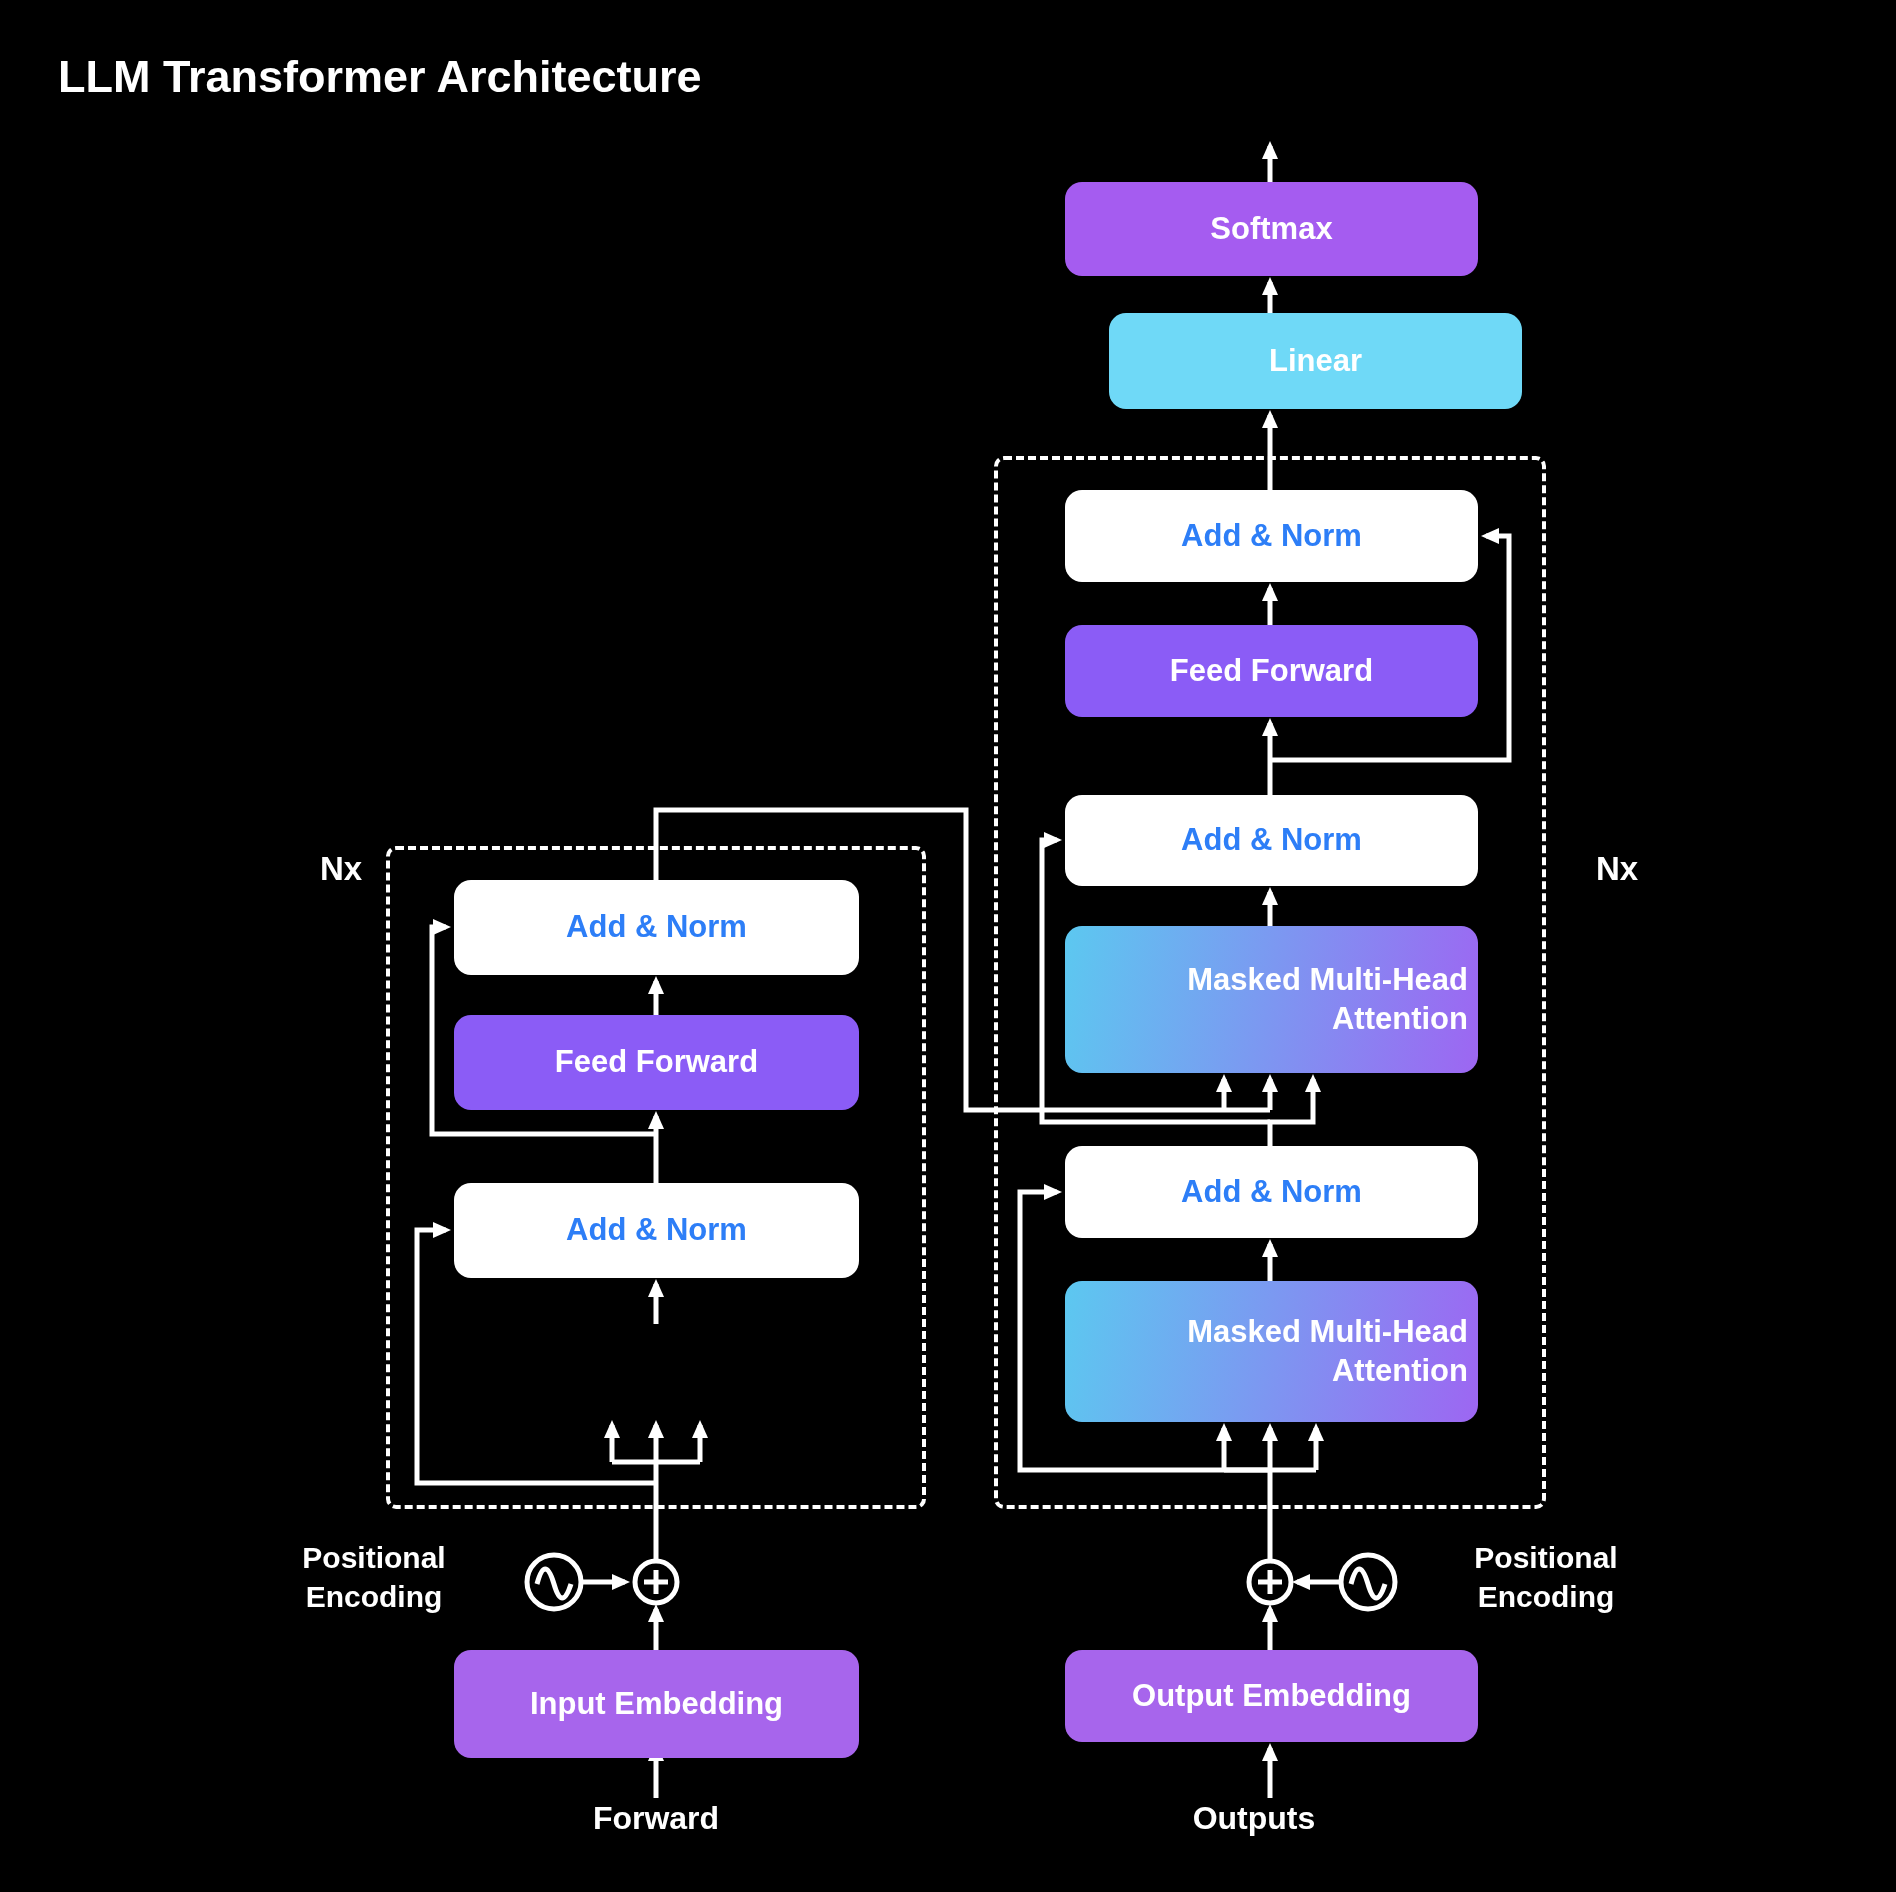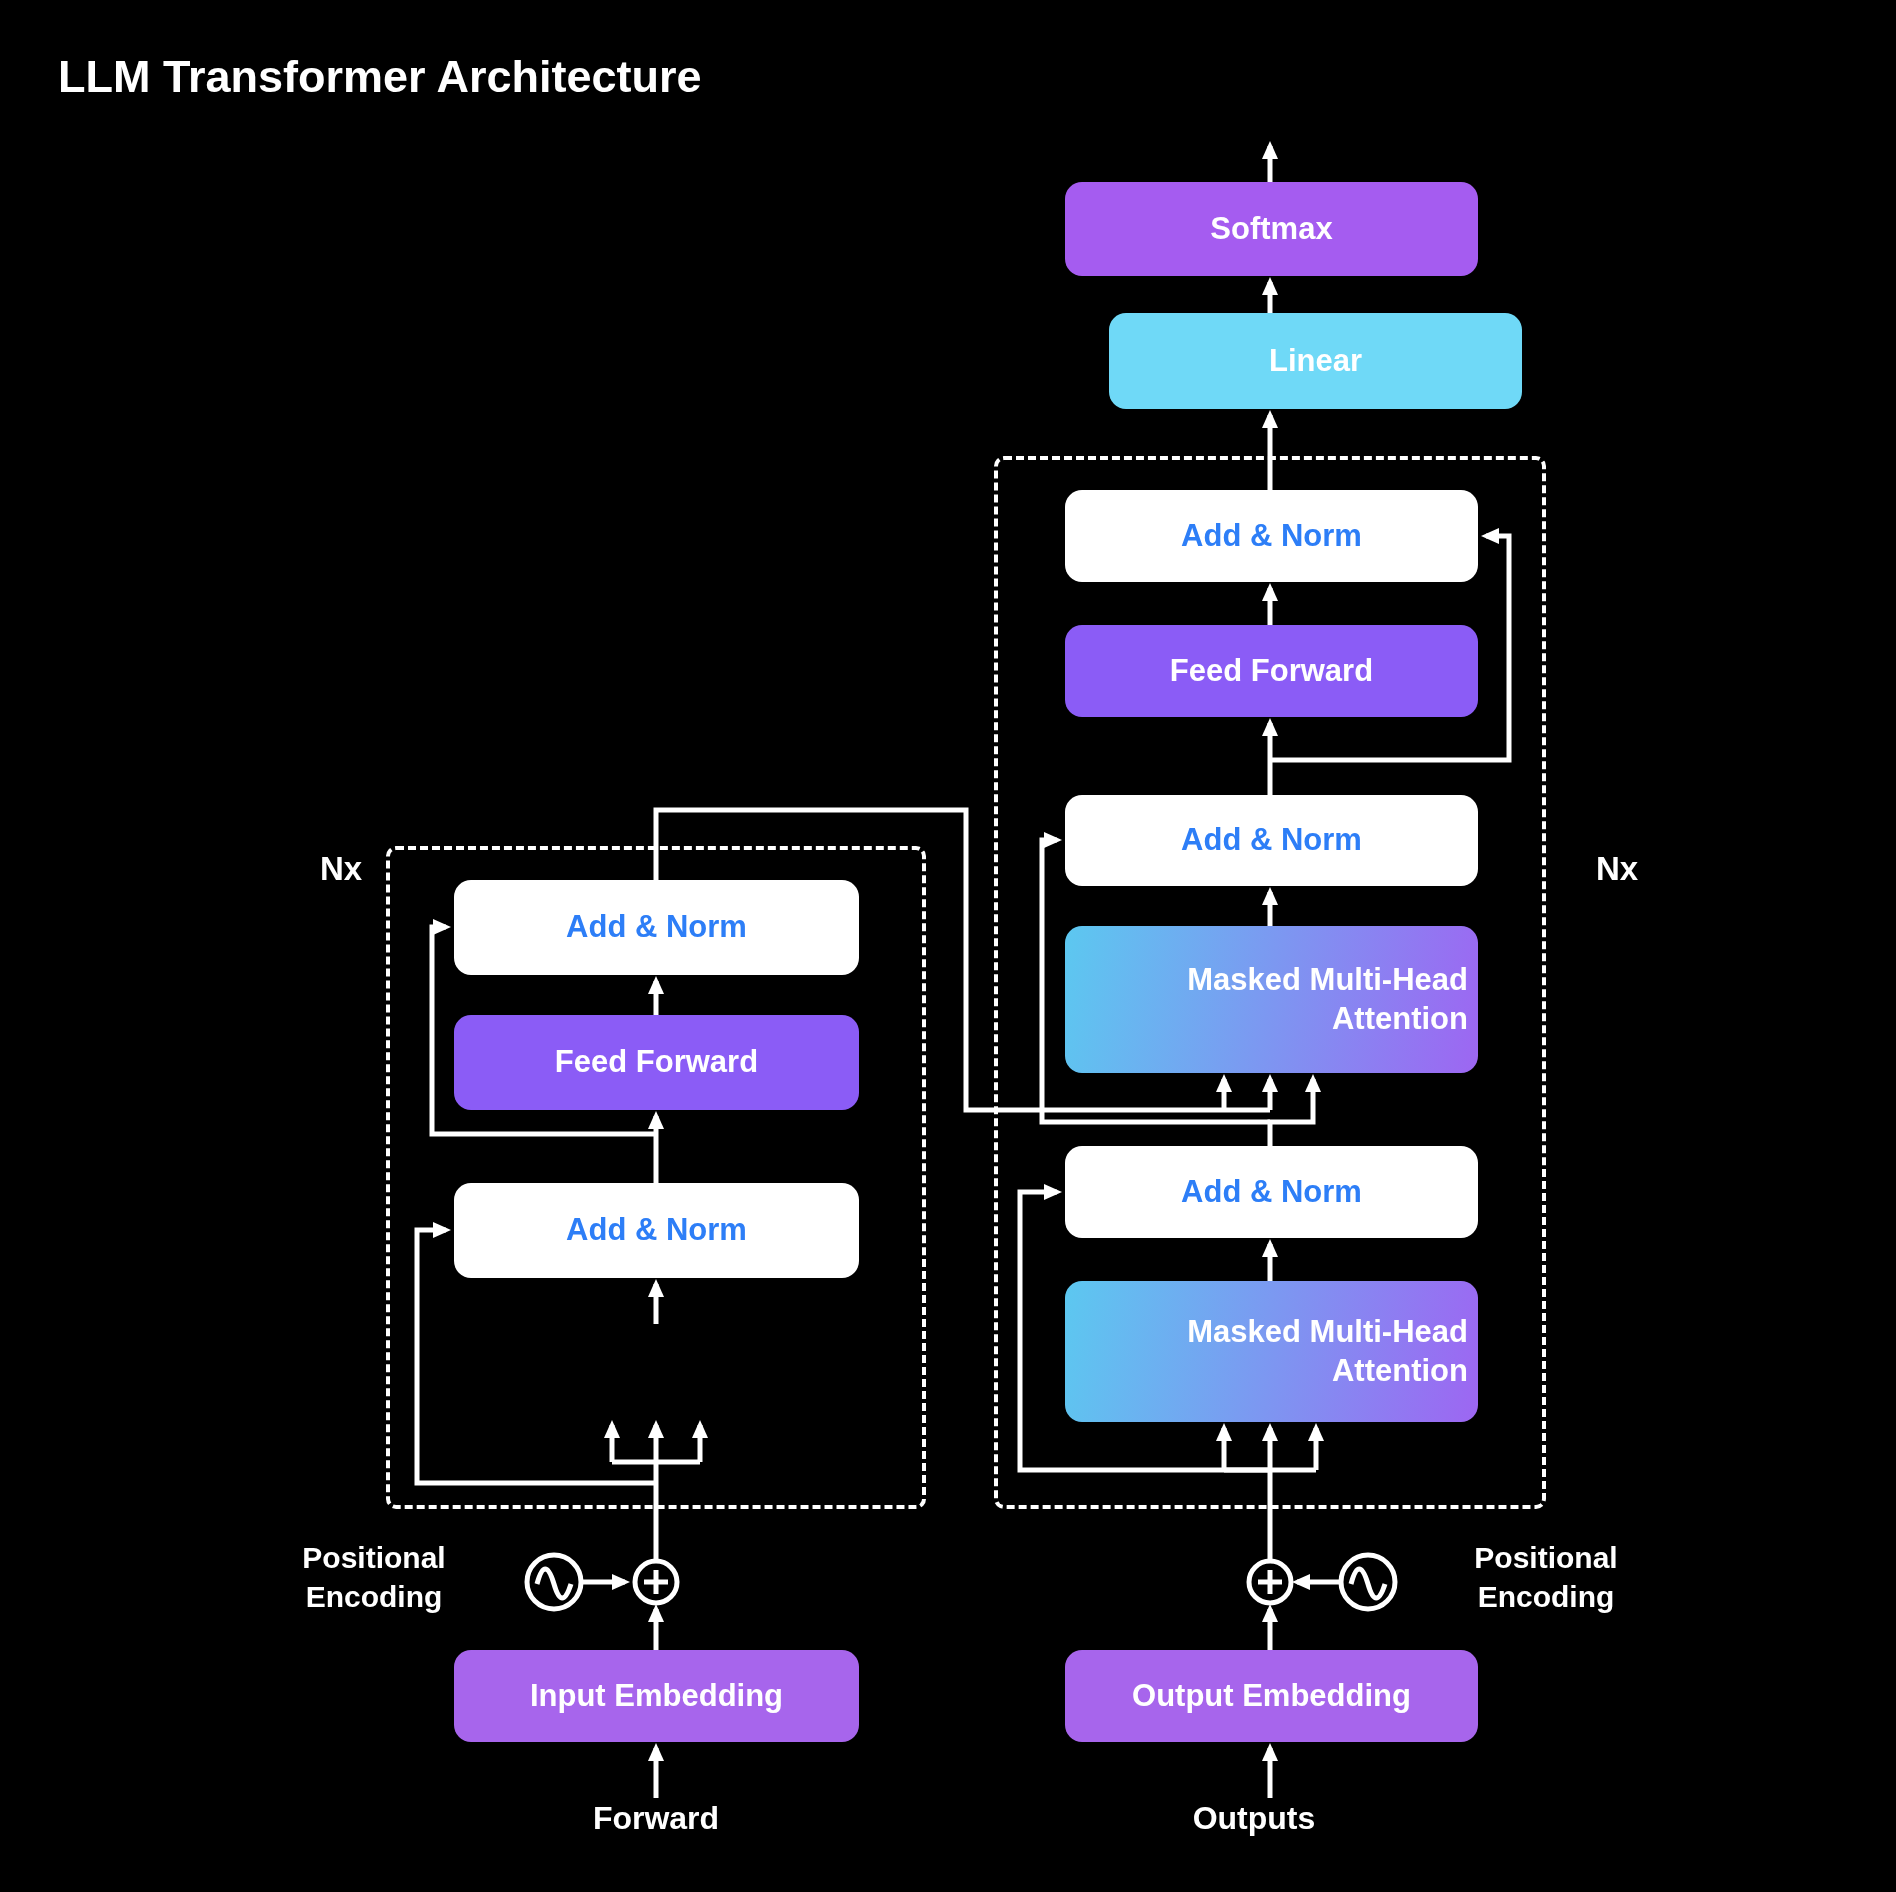--- a/index.html
+++ b/index.html
@@ -129,16 +129,16 @@
   <div class="box ff" style="left:1065px;top:625px;width:413px;height:92px;">Feed Forward</div>
   <div class="box an" style="left:1065px;top:795px;width:413px;height:91px;">Add &amp; Norm</div>
   <div class="box mha" style="left:1065px;top:926px;width:413px;height:147px;">Masked Multi-Head Attention</div>
   <div class="box an" style="left:1065px;top:1146px;width:413px;height:92px;">Add &amp; Norm</div>
   <div class="box mha" style="left:1065px;top:1281px;width:413px;height:141px;">Masked Multi-Head Attention</div>
 
   <div class="box an" style="left:454px;top:880px;width:405px;height:95px;">Add &amp; Norm</div>
   <div class="box ff" style="left:454px;top:1015px;width:405px;height:95px;">Feed Forward</div>
   <div class="box an" style="left:454px;top:1183px;width:405px;height:95px;">Add &amp; Norm</div>
 
-  <div class="box embed" style="left:454px;top:1650px;width:405px;height:92px;">Input Embedding</div>
+  <div class="box embed" style="left:454px;top:1650px;width:405px;height:108px;">Input Embedding</div>
   <div class="box embed" style="left:1065px;top:1650px;width:413px;height:92px;">Output Embedding</div>
 
 </div>
 
 </body></html>

